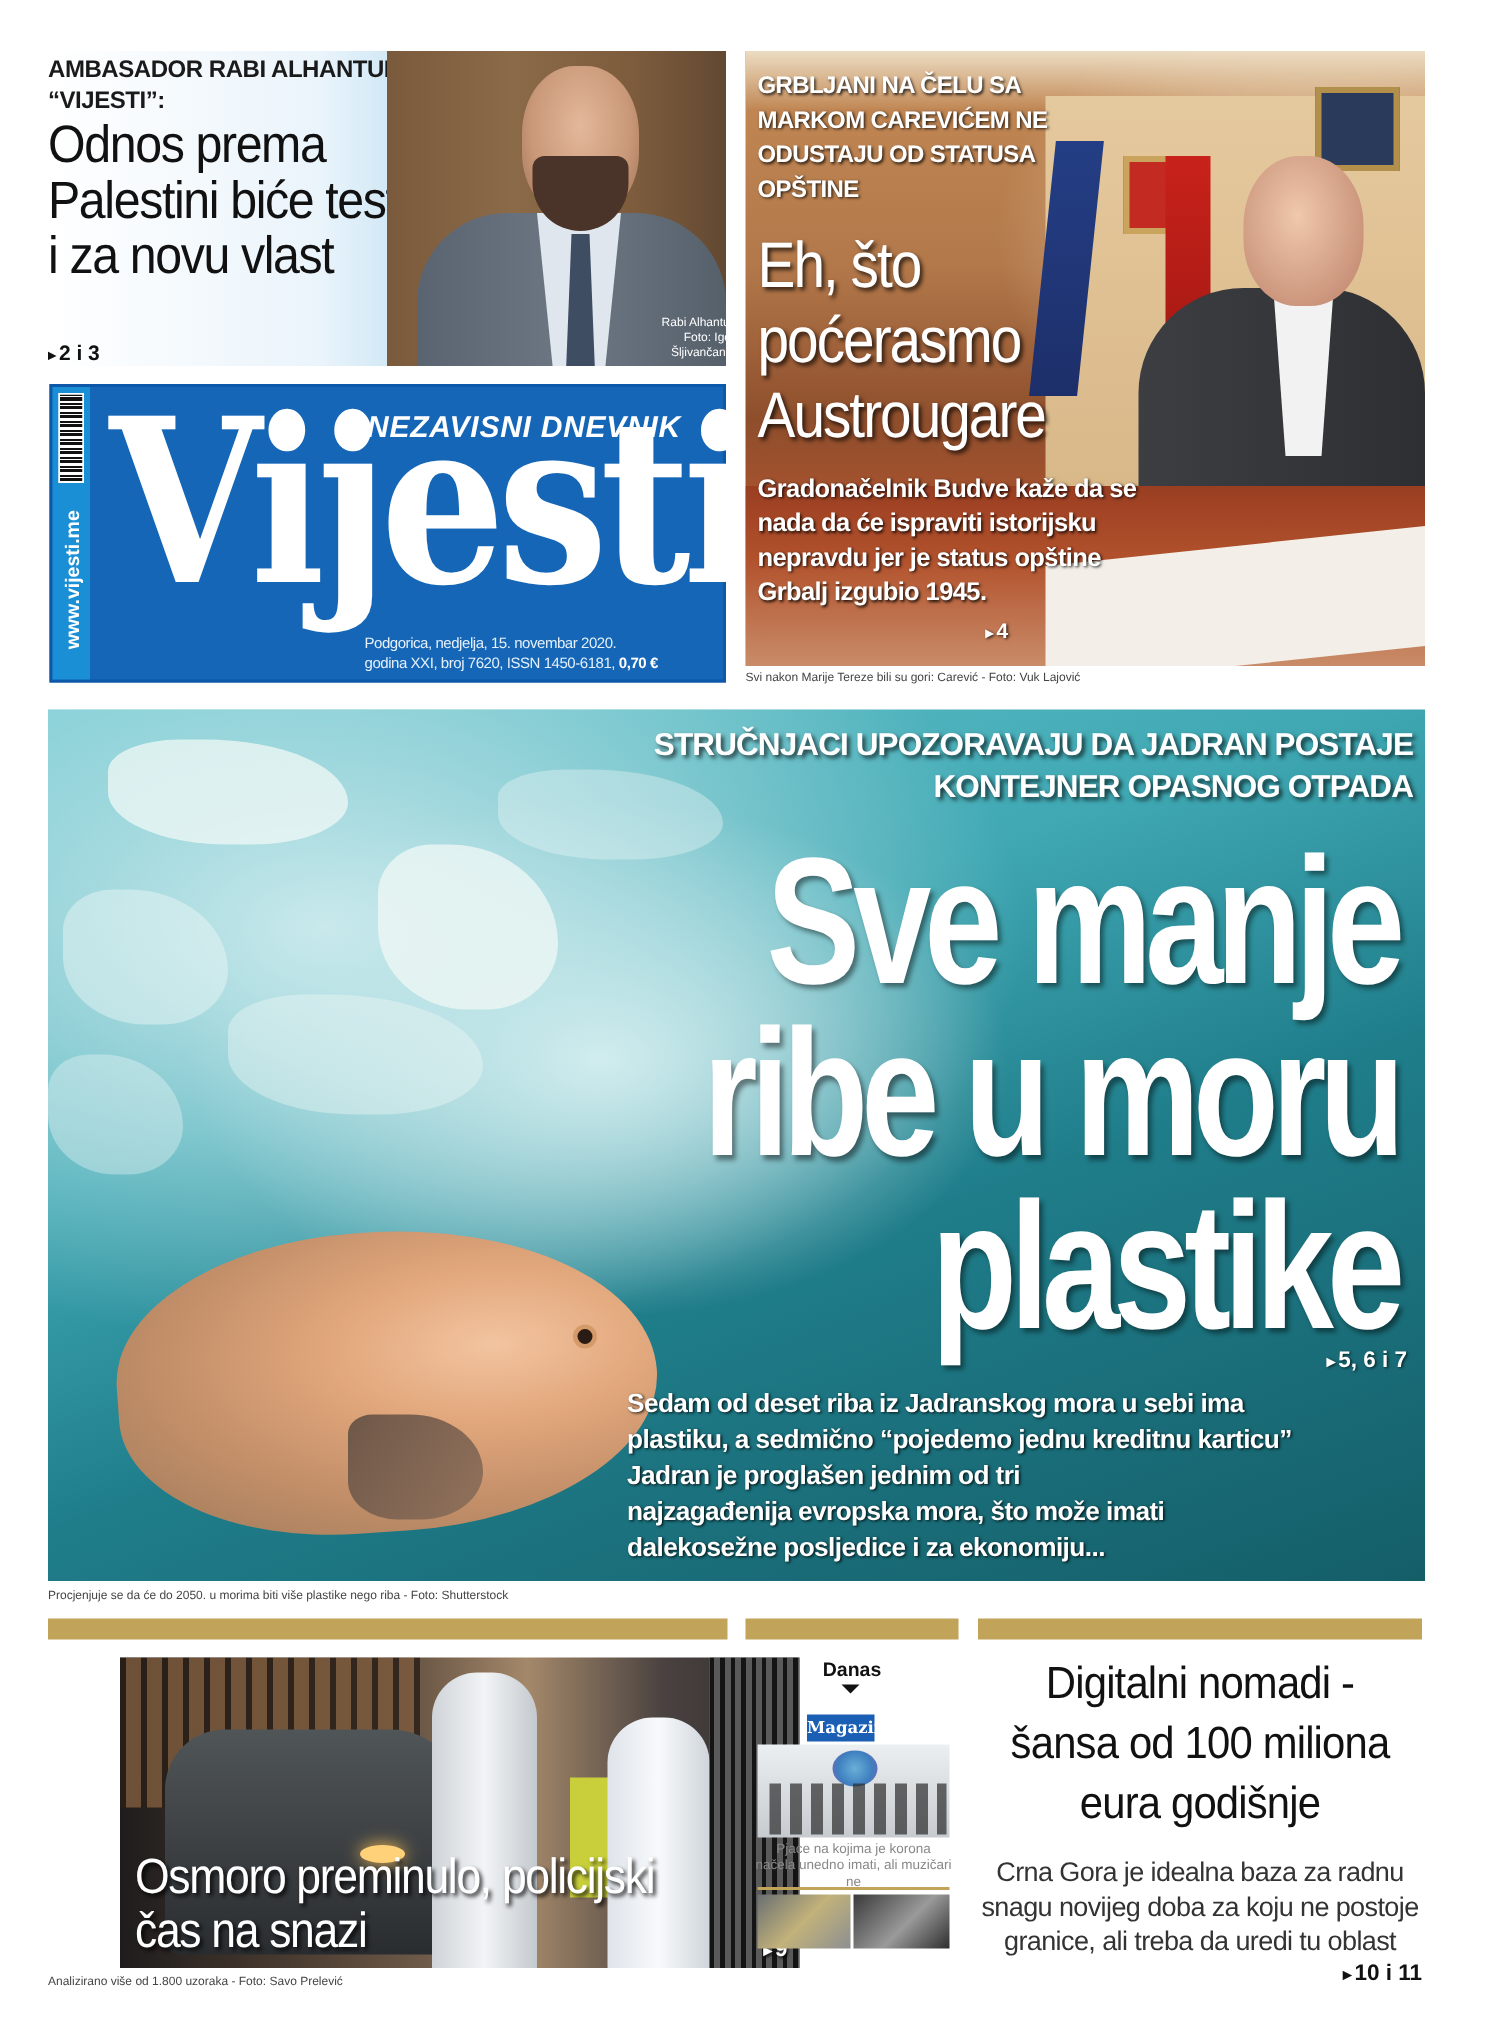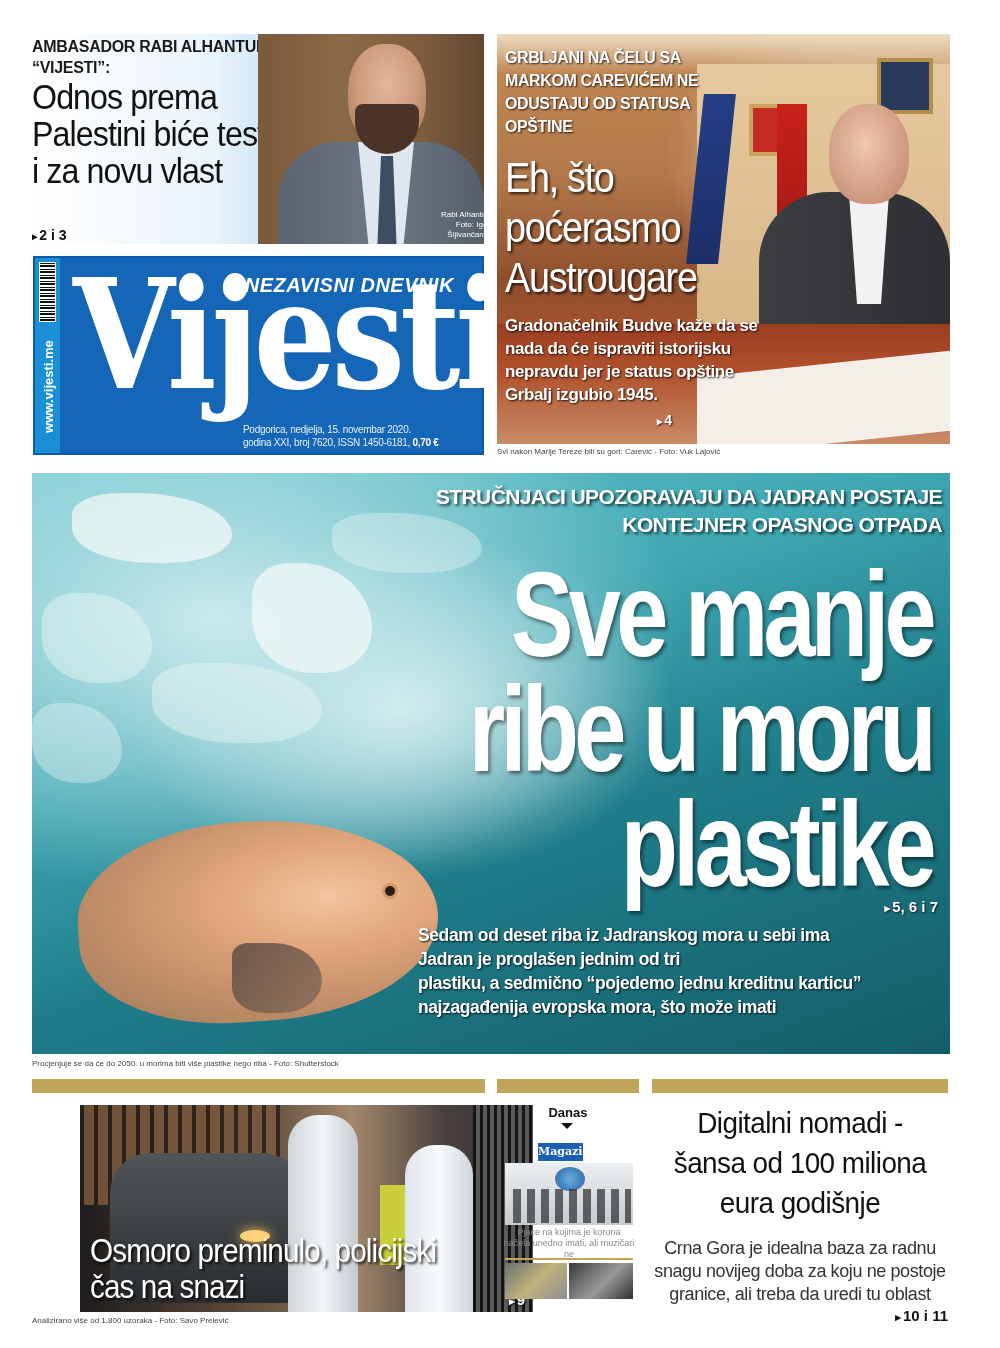--- a/index.html
+++ b/index.html
@@ -338,23 +338,24 @@
   <div class="fish"></div>
   <div class="fish-fin"></div>
   <div class="fish-eye"></div>
   <div class="kicker">STRUČNJACI UPOZORAVAJU DA JADRAN POSTAJE KONTEJNER OPASNOG OTPADA</div>
   <div class="headline">Sve manje ribe u moru plastike</div>
   <div class="pageref">
     <span class="tri">▸</span><span>5, 6 i 7</span>
   </div>
   <div class="lede">
     <div>Sedam od deset riba iz Jadranskog mora u sebi ima</div>
+    <div>plastiku, a sedmično “pojedemo jednu kreditnu karticu”</div>
     <div>Jadran je proglašen jednim od tri</div>
-    <div>plastiku, a sedmično “pojedemo jednu kreditnu karticu”</div>
     <div>najzagađenija evropska mora, što može imati</div>
+    <div>dalekosežne posljedice i za ekonomiju...</div>
   </div>
 </div>
 <div class="abs caption-lead">Procjenjuje se da će do 2050. u morima biti više plastike nego riba - Foto: Shutterstock</div>
 
 <div class="abs rule" style="left:32px;top:1079px;width:453px;"></div>
 <div class="abs rule" style="left:497px;top:1079px;width:142px;"></div>
 <div class="abs rule" style="left:652px;top:1079px;width:296px;"></div>
 
 <div class="abs story-bl">
   <div class="fence"></div>

